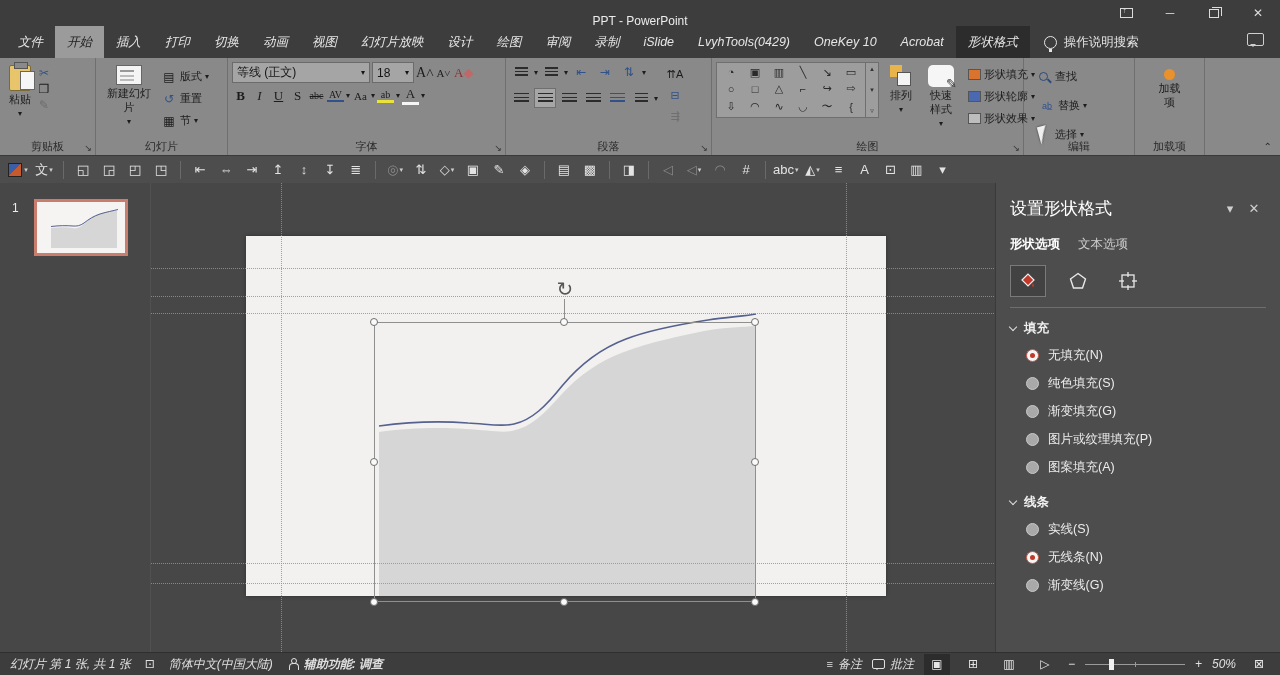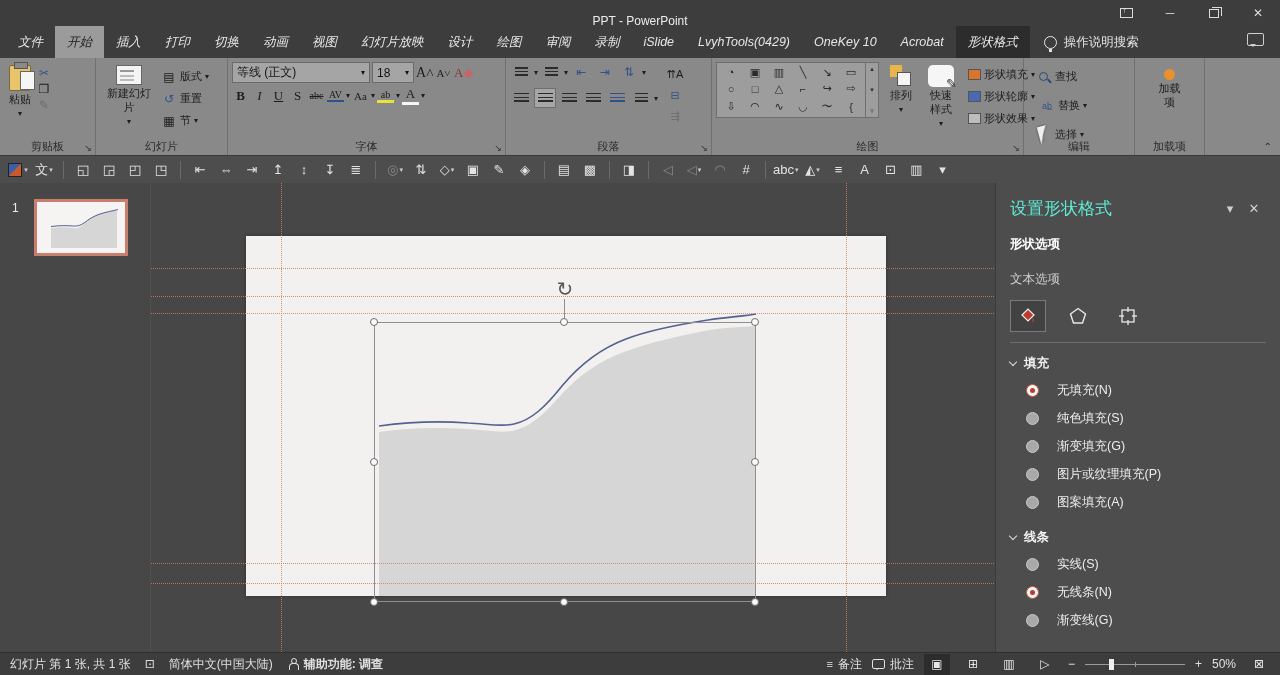--- a/index.html
+++ b/index.html
@@ -132,47 +132,47 @@
     background:#fafafa; border:1.5px solid #6e6e6e; cursor:pointer; }
   .rotate-stem { position:absolute; left:413px; top:116px; width:1px; height:23px; background:#8f8f8f; }
   .rotate-handle { position:absolute; left:403px; top:95px; width:22px; height:22px;
     color:#565656; font-size:20px; line-height:22px; text-align:center; cursor:pointer; }
   .chart-svg { position:absolute; left:95px; top:53px; }
 
   
   .fmtpanel { position:absolute; left:995px; top:0; width:285px; height:469px;
     background:#4d4d4d; border-left:1px solid #3a3a3a; color:#e8e8e8; }
   .fp-head { display:flex; align-items:center; padding:14px 14px 0 14px; }
-  .fp-title { font-size:17px; color:#5eead4; flex:1; }
+  .fp-title { font-size:17px; color:#ffffff; flex:1; }
   .fp-hicon { width:24px; text-align:center; color:#cfcfcf; font-size:13px; cursor:default; }
-  .fp-tabs { display:flex; gap:18px; padding:16px 14px 0 14px;flex-direction:column; }
+  .fp-tabs { display:flex; gap:18px; padding:16px 14px 0 14px; }
   .fp-tab { font-size:12.5px; color:#cfcfcf; cursor:default; }
   .fp-tab.selected { font-weight:bold; color:#ffffff; }
   .fp-icons { display:flex; gap:14px; padding:12px 14px 10px 14px; align-items:center; }
   .fp-iconbtn { width:36px; height:32px; display:flex; align-items:center; justify-content:center; cursor:default; }
   .fp-iconbtn.selected { background:#424242; border:1px solid #7a7a7a; }
   .fp-divider { margin:0 14px; border-top:1px solid #6e6e6e; }
   .fp-section { padding:12px 18px 4px 14px; }
   .fp-sec-head { display:flex; align-items:center; gap:8px; font-weight:bold;
     font-size:12.5px; color:#f0f0f0; cursor:default; }
   .chev { width:6px; height:6px; border-left:1.5px solid #e0e0e0; border-bottom:1.5px solid #e0e0e0;
     transform:rotate(-45deg); margin-top:-3px; }
   .radio-list { padding:10px 0 2px 16px; display:flex; flex-direction:column; gap:11px; }
-  .radio-row { display:flex; align-items:center; gap:18px; cursor:default; }
+  .radio-row { display:flex; align-items:center; gap:9px; cursor:default; }
   .radio { width:13px; height:13px; border-radius:50%; background:#a9a9a9;
     border:1px solid #c9c9c9; position:relative; }
   .radio-row.selected .radio { background:#f5f5f5; border:1px solid #c75744; }
   .radio-row.selected .radio::after { content:""; position:absolute; left:3px; top:3px;
     width:5px; height:5px; border-radius:50%; background:#c0392b; }
   .radio-label { font-size:12.5px; color:#ececec; }
 
   
   .statusbar { position:absolute; left:0; top:652px; width:1280px; height:23px;
     background:#3d3d3d; border-top:1px solid #2f2f2f; color:#e0e0e0;
-    display:flex; align-items:center; font-size:12px; }
+    display:flex; align-items:center; font-size:12px;font-style:italic; }
   .sb-left { display:flex; align-items:center; gap:14px; margin-left:10px; }
   .sb-item { display:flex; align-items:center; gap:5px; white-space:nowrap; cursor:default; }
   .sb-right { position:absolute; right:8px; display:flex; align-items:center; gap:10px; }
   .sb-viewbtn { width:26px; height:21px; display:flex; align-items:center; justify-content:center;
     font-size:12px; cursor:default; color:#e6e6e6; }
   .sb-viewbtn.active { background:#2c2c2c; }
   .bubble { width:13px; height:10px; border:1.5px solid #e0e0e0; border-radius:2px; position:relative; }
   .bubble::after { content:""; position:absolute; left:2px; bottom:-4px;
     border:2.5px solid transparent; border-top-color:#e0e0e0; }
   .zoom-track { width:100px; height:1px; background:#9a9a9a; position:relative; cursor:pointer; }

